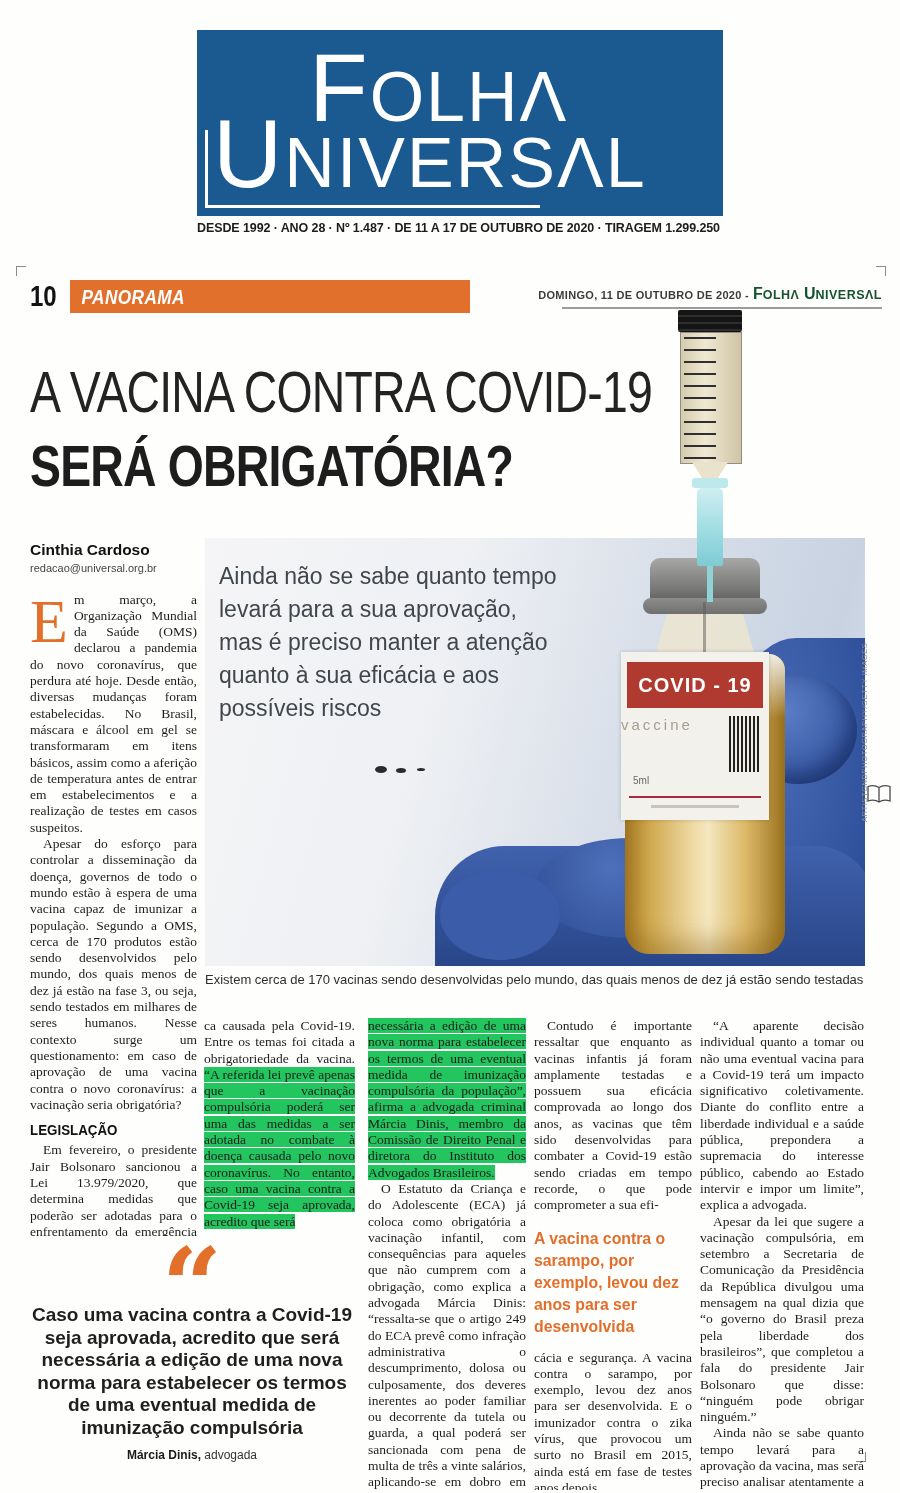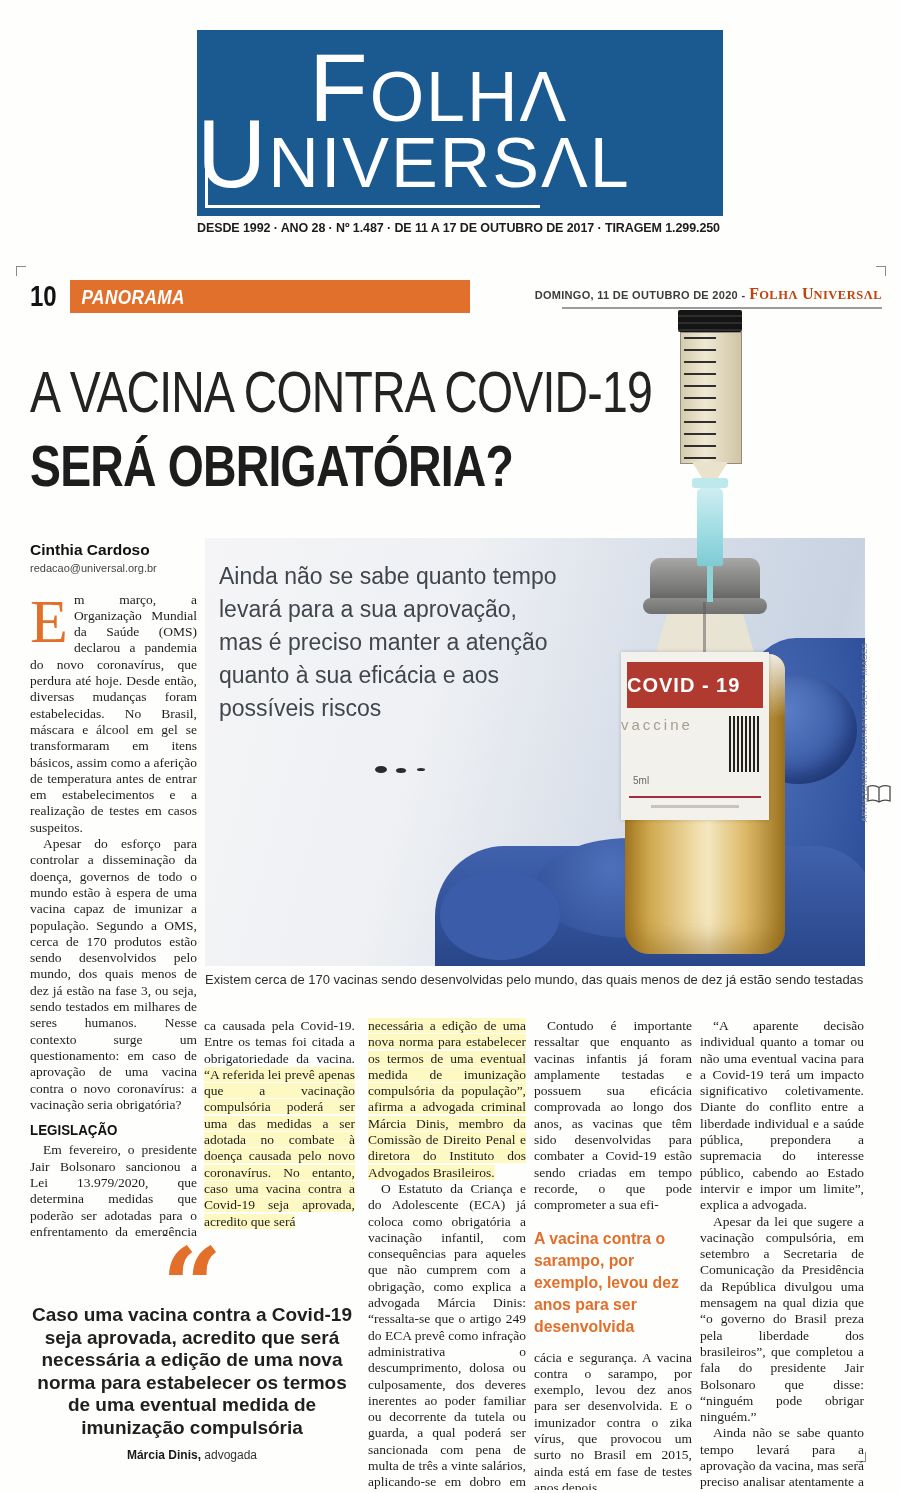--- a/index.html
+++ b/index.html
@@ -4,21 +4,21 @@
 <style>
   html,body{margin:0;padding:0;background:#ffffff;}
   .page{position:relative;width:900px;height:1493px;margin:0 auto;background:#fefefd;
         font-family:"Liberation Serif",serif;overflow:hidden;}
   .abs{position:absolute;}
 
   
   .mast-box{left:197px;top:30px;width:526px;height:186px;background:#1a5a91;}
   .mast-line{color:#fff;font-family:"Liberation Sans",sans-serif;line-height:1;white-space:nowrap;}
   .mast-line1{margin:10px 0 0 112px;}
-  .mast-line2{margin:-30px 0 0 0;}
+  .mast-line2{margin:-30px 0 0 16px;}
   .mast-ini{font-size:96px;letter-spacing:2px;}
   .mast-rest{font-size:70px;letter-spacing:2px;}
   .mast-rule-h{left:8px;bottom:8px;width:335px;height:3px;background:#fff;position:absolute;}
   .mast-rule-v{left:8px;bottom:8px;width:3px;height:78px;background:#fff;position:absolute;}
   .dateline{left:197px;top:221px;width:526px;display:flex;align-items:center;
             font-family:"Liberation Sans",sans-serif;font-weight:700;font-size:12.5px;
             color:#1c1c1c;letter-spacing:-0.1px;white-space:nowrap;}
   .dateline .rule{flex:1;height:2px;background:#1c1c1c;margin-left:8px;}
 
   
@@ -28,38 +28,38 @@
   .crop-br{left:856px;top:1452px;border-right:1px solid #8a8a8a;border-bottom:1px solid #8a8a8a;}
   .pageno{left:30px;top:279px;font-family:"Liberation Sans",sans-serif;font-weight:700;
           font-size:30px;color:#121212;transform:scaleX(.8);transform-origin:0 0;}
   .section-bar{left:70px;top:280px;width:400px;height:33px;background:#e0702b;font-style:italic;}
   .section-label{display:inline-block;color:#fff;font-family:"Liberation Sans",sans-serif;
           font-weight:700;font-size:21px;line-height:33px;padding-left:14px;letter-spacing:.5px;
           transform:scaleX(.82);transform-origin:0 0;}
   .hdr-right{left:520px;top:285px;width:362px;text-align:right;white-space:nowrap;
           font-family:"Liberation Sans",sans-serif;color:#3c3c3c;}
   .hdr-date{font-size:11px;font-weight:700;letter-spacing:.3px;margin-right:4px;}
-  .brand{color:#c2410c;font-weight:700;font-family:Liberation Serif, serif;}
+  .brand{color:#14532d;font-weight:700;}
   .brand-ini{font-size:16px;}
   .brand-rest{font-size:12.5px;letter-spacing:.5px;}
   .hdr-rule{left:562px;top:307px;width:320px;height:2px;background:#9c9c9c;}
 
   
   .hl1{left:30px;top:358px;font-family:"Liberation Sans",sans-serif;font-weight:400;
        font-size:58px;color:#232323;letter-spacing:-1px;white-space:nowrap;
        transform:scaleX(.8);transform-origin:0 0;}
   .hl2{left:30px;top:432px;font-family:"Liberation Sans",sans-serif;font-weight:700;
        font-size:58px;color:#1d1d1d;letter-spacing:-1px;white-space:nowrap;
        transform:scaleX(.8);transform-origin:0 0;}
 
   
   .body-text{font-size:13.5px;line-height:16.3px;text-align:justify;color:#1d1d1d;}
   .body-text p{margin:0;}
   .indent{text-indent:13px;}
-  .hl-mark{background:#fef9c3;}
+  .hl-mark{background:#22c55e;}
   .colblock{overflow:hidden;}
   .col1{left:30px;top:542px;width:167px;height:694px;}
   .col2{left:204px;top:1018px;width:151px;height:232px;}
   .col3{left:368px;top:1018px;width:158px;height:472px;}
   .col4{left:534px;top:1018px;width:158px;height:472px;}
   .col5{left:700px;top:1018px;width:164px;height:472px;}
   .author{font-family:"Liberation Sans",sans-serif;font-weight:700;font-size:15.5px;color:#111;}
   .email{font-family:"Liberation Sans",sans-serif;font-size:11px;color:#444;margin-top:2px;}
   .byline{margin-bottom:15px;}
   .dropcap{float:left;font-family:"Liberation Serif",serif;color:#e2702a;
@@ -107,21 +107,21 @@
          background:rgba(236,229,208,.85);clip-path:polygon(12% 0,88% 0,100% 100%,0 100%);}
   .vial-innerneedle{position:absolute;left:88px;top:46px;width:3px;height:150px;background:rgba(90,90,90,.5);}
   .vial-body{position:absolute;left:10px;top:98px;width:160px;height:300px;
          border-radius:16px 16px 24px 24px;
          background:linear-gradient(90deg,#a87c24 0%,#cfa84e 15%,#eed9a2 42%,#f4e7bf 52%,#ddb968 75%,#9f7722 100%);
          box-shadow:inset 0 -14px 22px rgba(120,80,10,.35);}
   .vial-glasstop{position:absolute;left:0;top:0;width:100%;height:64px;border-radius:16px 16px 0 0;
          background:linear-gradient(180deg,rgba(244,243,238,.95),rgba(244,243,238,0));}
   .vial-label{position:absolute;left:6px;top:96px;width:148px;height:168px;background:#f3f1ec;
          box-shadow:0 0 4px rgba(0,0,0,.18);}
-  .vl-red{margin:10px 6px 0;height:46px;background:#b13a30;color:#fff;text-align:left;
+  .vl-red{margin:10px 6px 0;height:46px;background:#b13a30;color:#fff;text-align:center;
          font-family:"Liberation Sans",sans-serif;font-weight:700;font-size:20px;line-height:46px;
          letter-spacing:1px;}
   .vl-sub{margin-top:8px;font-family:"Liberation Sans",sans-serif;
          color:#97907f;font-size:15px;letter-spacing:3px;opacity:.85;}
   .vl-vol{position:absolute;left:12px;bottom:34px;font-family:"Liberation Sans",sans-serif;
          font-size:10px;color:#6f695e;}
   .vl-code{position:absolute;right:10px;top:64px;width:30px;height:56px;
          background:repeating-linear-gradient(90deg,#23201c 0 2px,#efede8 2px 4px);}
   .vl-line{position:absolute;left:8px;right:8px;bottom:22px;height:2px;background:#a52b3e;}
   .vl-fine{position:absolute;left:30px;right:30px;bottom:12px;height:3px;background:#c9c4ba;}
@@ -157,21 +157,21 @@
     <div class="mast-line mast-line1">
       <span class="mast-ini">F</span><span class="mast-rest">OLHΛ</span>
     </div>
     <div class="mast-line mast-line2">
       <span class="mast-ini">U</span><span class="mast-rest">NIVERSΛL</span>
     </div>
     <div class="mast-rule-h"></div>
     <div class="mast-rule-v"></div>
   </div>
   <div class="abs dateline">
-    <span>DESDE 1992 · ANO 28 · Nº 1.487 · DE 11 A 17 DE OUTUBRO DE 2017 · TIRAGEM 1.299.250</span>
+    <span>DESDE 1992 · ANO 28 · Nº 1.487 · DE 11 A 17 DE OUTUBRO DE 2020 · TIRAGEM 1.299.250</span>
     <span class="rule"></span>
   </div>
 
   <div class="abs crop crop-tl"></div>
   <div class="abs crop crop-tr"></div>
   <div class="abs crop crop-br"></div>
 
   <div class="abs pageno">10</div>
   <div class="abs section-bar">
     <span class="section-label">PANORAMA</span>

